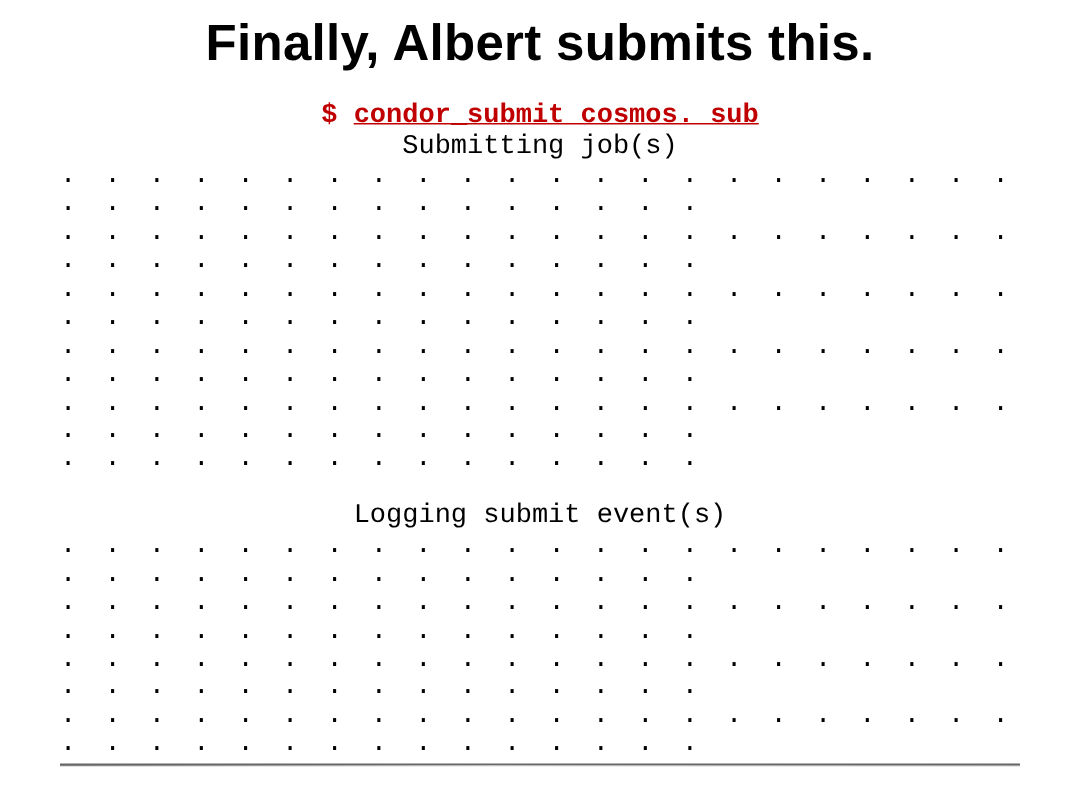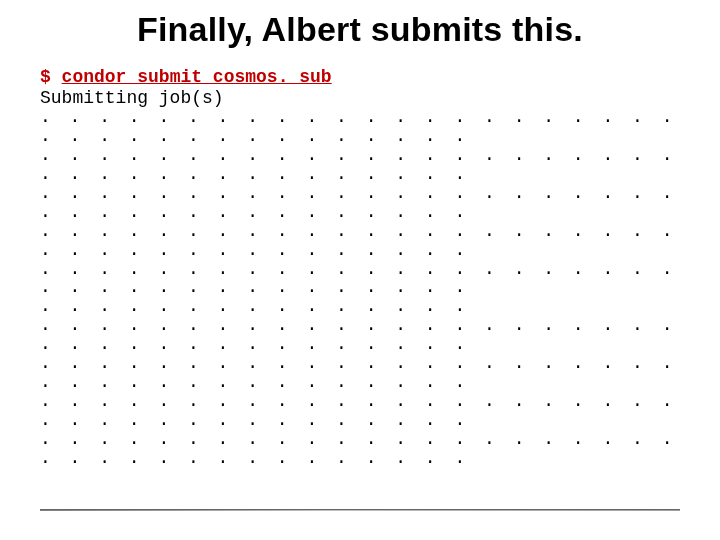--- a/index.html
+++ b/index.html
@@ -1,19 +1,19 @@
 <!DOCTYPE html>
 <html><head>
 <meta charset="utf-8">
 <style>
   * { margin: 0; padding: 0; box-sizing: border-box; }
   html, body { width: 720px; height: 540px; background: #fff; font-family: "Comic Sans MS", "Comic Sans", cursive, sans-serif; }
   .slide { position: relative; width: 720px; height: 540px; padding: 10px 40px 0 40px; }
   .title { text-align: center; font-size: 34px; font-weight: bold; color: #000; line-height: 1.15; letter-spacing: 0.2px; }
-  .term { margin-top: 18px; font-family: "Courier New", Courier, monospace; font-size: 18px; line-height: 1.15; color: #000; white-space: pre; }
+  .term { margin-top: 18px; font-family: "Courier New", Courier, monospace; font-size: 18px; line-height: 1.15; color: #000; white-space: pre; text-align: center; }
   .term .prompt { color: #c00000; font-weight: bold; }
   .term .cmd   { color: #c00000; font-weight: bold; text-decoration: underline; }
   .dots { font-family: "Courier New", Courier, monospace; font-size: 18px; line-height: 1.05; letter-spacing: 4px; color: #000; }
   .footer { position: absolute; left: 40px; right: 40px; bottom: 22px; }
   .rule { height: 3px; width: 100%; background: linear-gradient(to right, #808080 0%, #c0c0c0 45%, #a0a0a0 100%); border-top: 1px solid #666; border-bottom: 1px solid #fff; margin-bottom: 6px; }
   .footer-row { display: flex; align-items: center; justify-content: space-between; font-size: 15px; }
   .condor-logo { display: flex; align-items: center; gap: 4px; }
   .condor-logo .name { font-family: Georgia, "Times New Roman", serif; font-style: italic; font-weight: bold; font-size: 15px; color: #b00000; }
   .pagenum { font-family: Arial, sans-serif; font-size: 14px; color: #000; margin-left: 60px; }
   .url { font-family: Arial, sans-serif; font-size: 14px; color: #000; }
@@ -29,20 +29,21 @@
   </div>
 
   <div class="term"><span class="prompt">$ </span><span class="cmd">condor_submit cosmos. sub</span>
 <span>Submitting job(s)</span></div>
   <div class="dots">. . . . . . . . . . . . . . . . . . . . . . . . . . . . . . . . . . . . .</div>
   <div class="dots">. . . . . . . . . . . . . . . . . . . . . . . . . . . . . . . . . . . . .</div>
   <div class="dots">. . . . . . . . . . . . . . . . . . . . . . . . . . . . . . . . . . . . .</div>
   <div class="dots">. . . . . . . . . . . . . . . . . . . . . . . . . . . . . . . . . . . . .</div>
   <div class="dots">. . . . . . . . . . . . . . . . . . . . . . . . . . . . . . . . . . . . .</div>
   <div class="dots">. . . . . . . . . . . . . . .</div>
+  <div class="term">Logging submit event(s)</div>
   <div class="dots">. . . . . . . . . . . . . . . . . . . . . . . . . . . . . . . . . . . . .</div>
   <div class="dots">. . . . . . . . . . . . . . . . . . . . . . . . . . . . . . . . . . . . .</div>
   <div class="dots">. . . . . . . . . . . . . . . . . . . . . . . . . . . . . . . . . . . . .</div>
   <div class="dots">. . . . . . . . . . . . . . . . . . . . . . . . . . . . . . . . . . . . .</div>
 
   <div class="footer">
     <div class="rule"></div>
   </div>
 
 </div>

